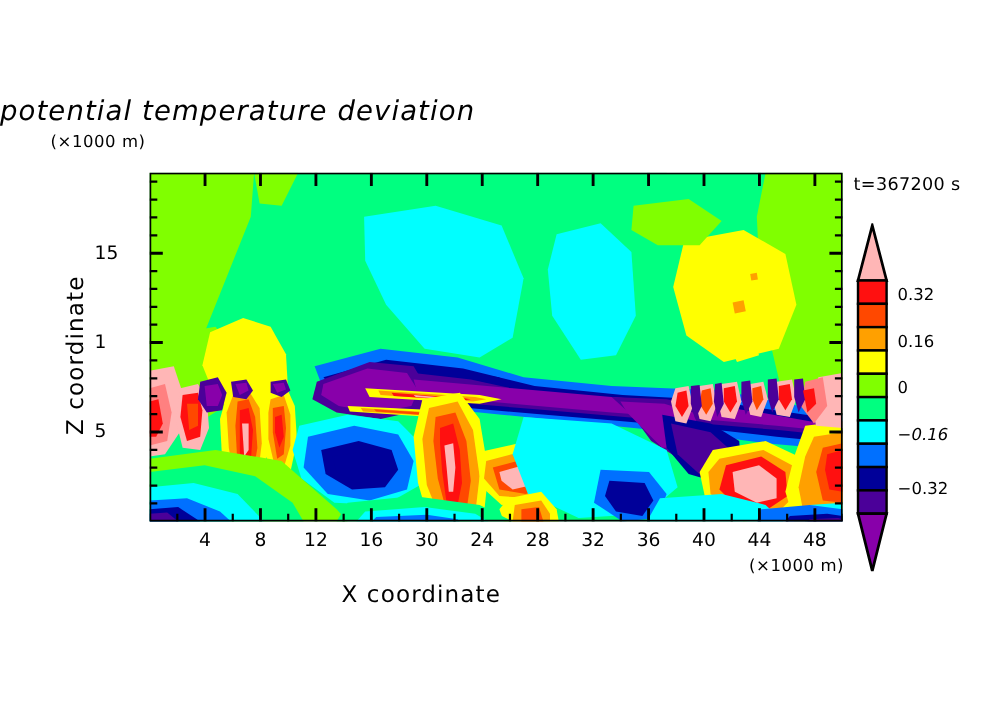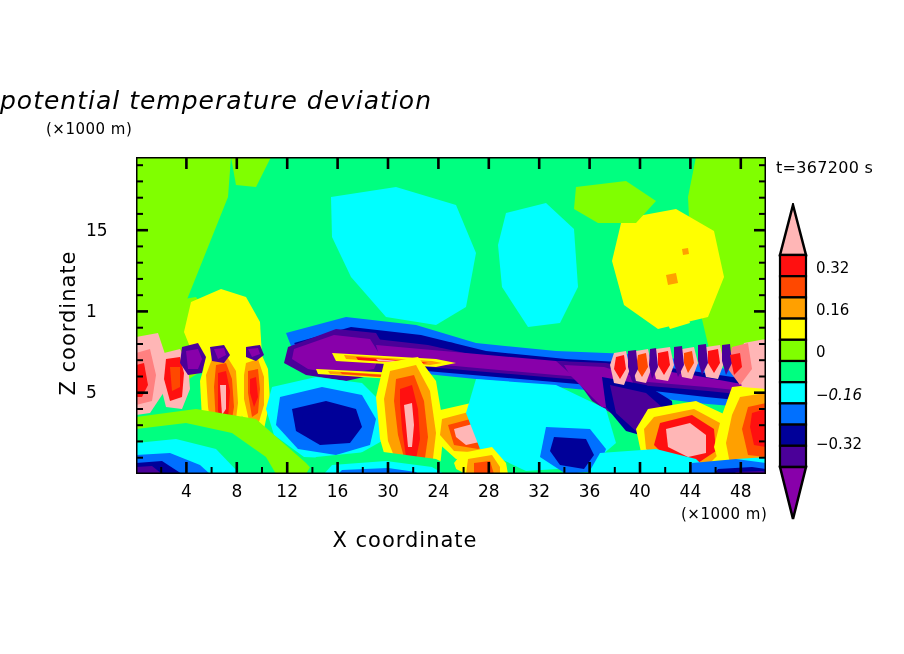--- a/index.html
+++ b/index.html
@@ -34,21 +34,20 @@
   #timestamp {
     left: 776px; top: 158px;
     font-size: 16px; letter-spacing: 0.3px;
   }
 
   #xlabel {
     left: 0; top: 528px; width: 766px;
     text-align: center;
     font-size: 21px;
     letter-spacing: 1.0px;
-    margin-left: 22px;
   }
 
   #ylabel {
     left: -52px; top: 311px;
     width: 240px;
     text-align: center;
     font-size: 21px;
     letter-spacing: 1.0px;
     transform: rotate(-90deg);
     transform-origin: 50% 50%;

